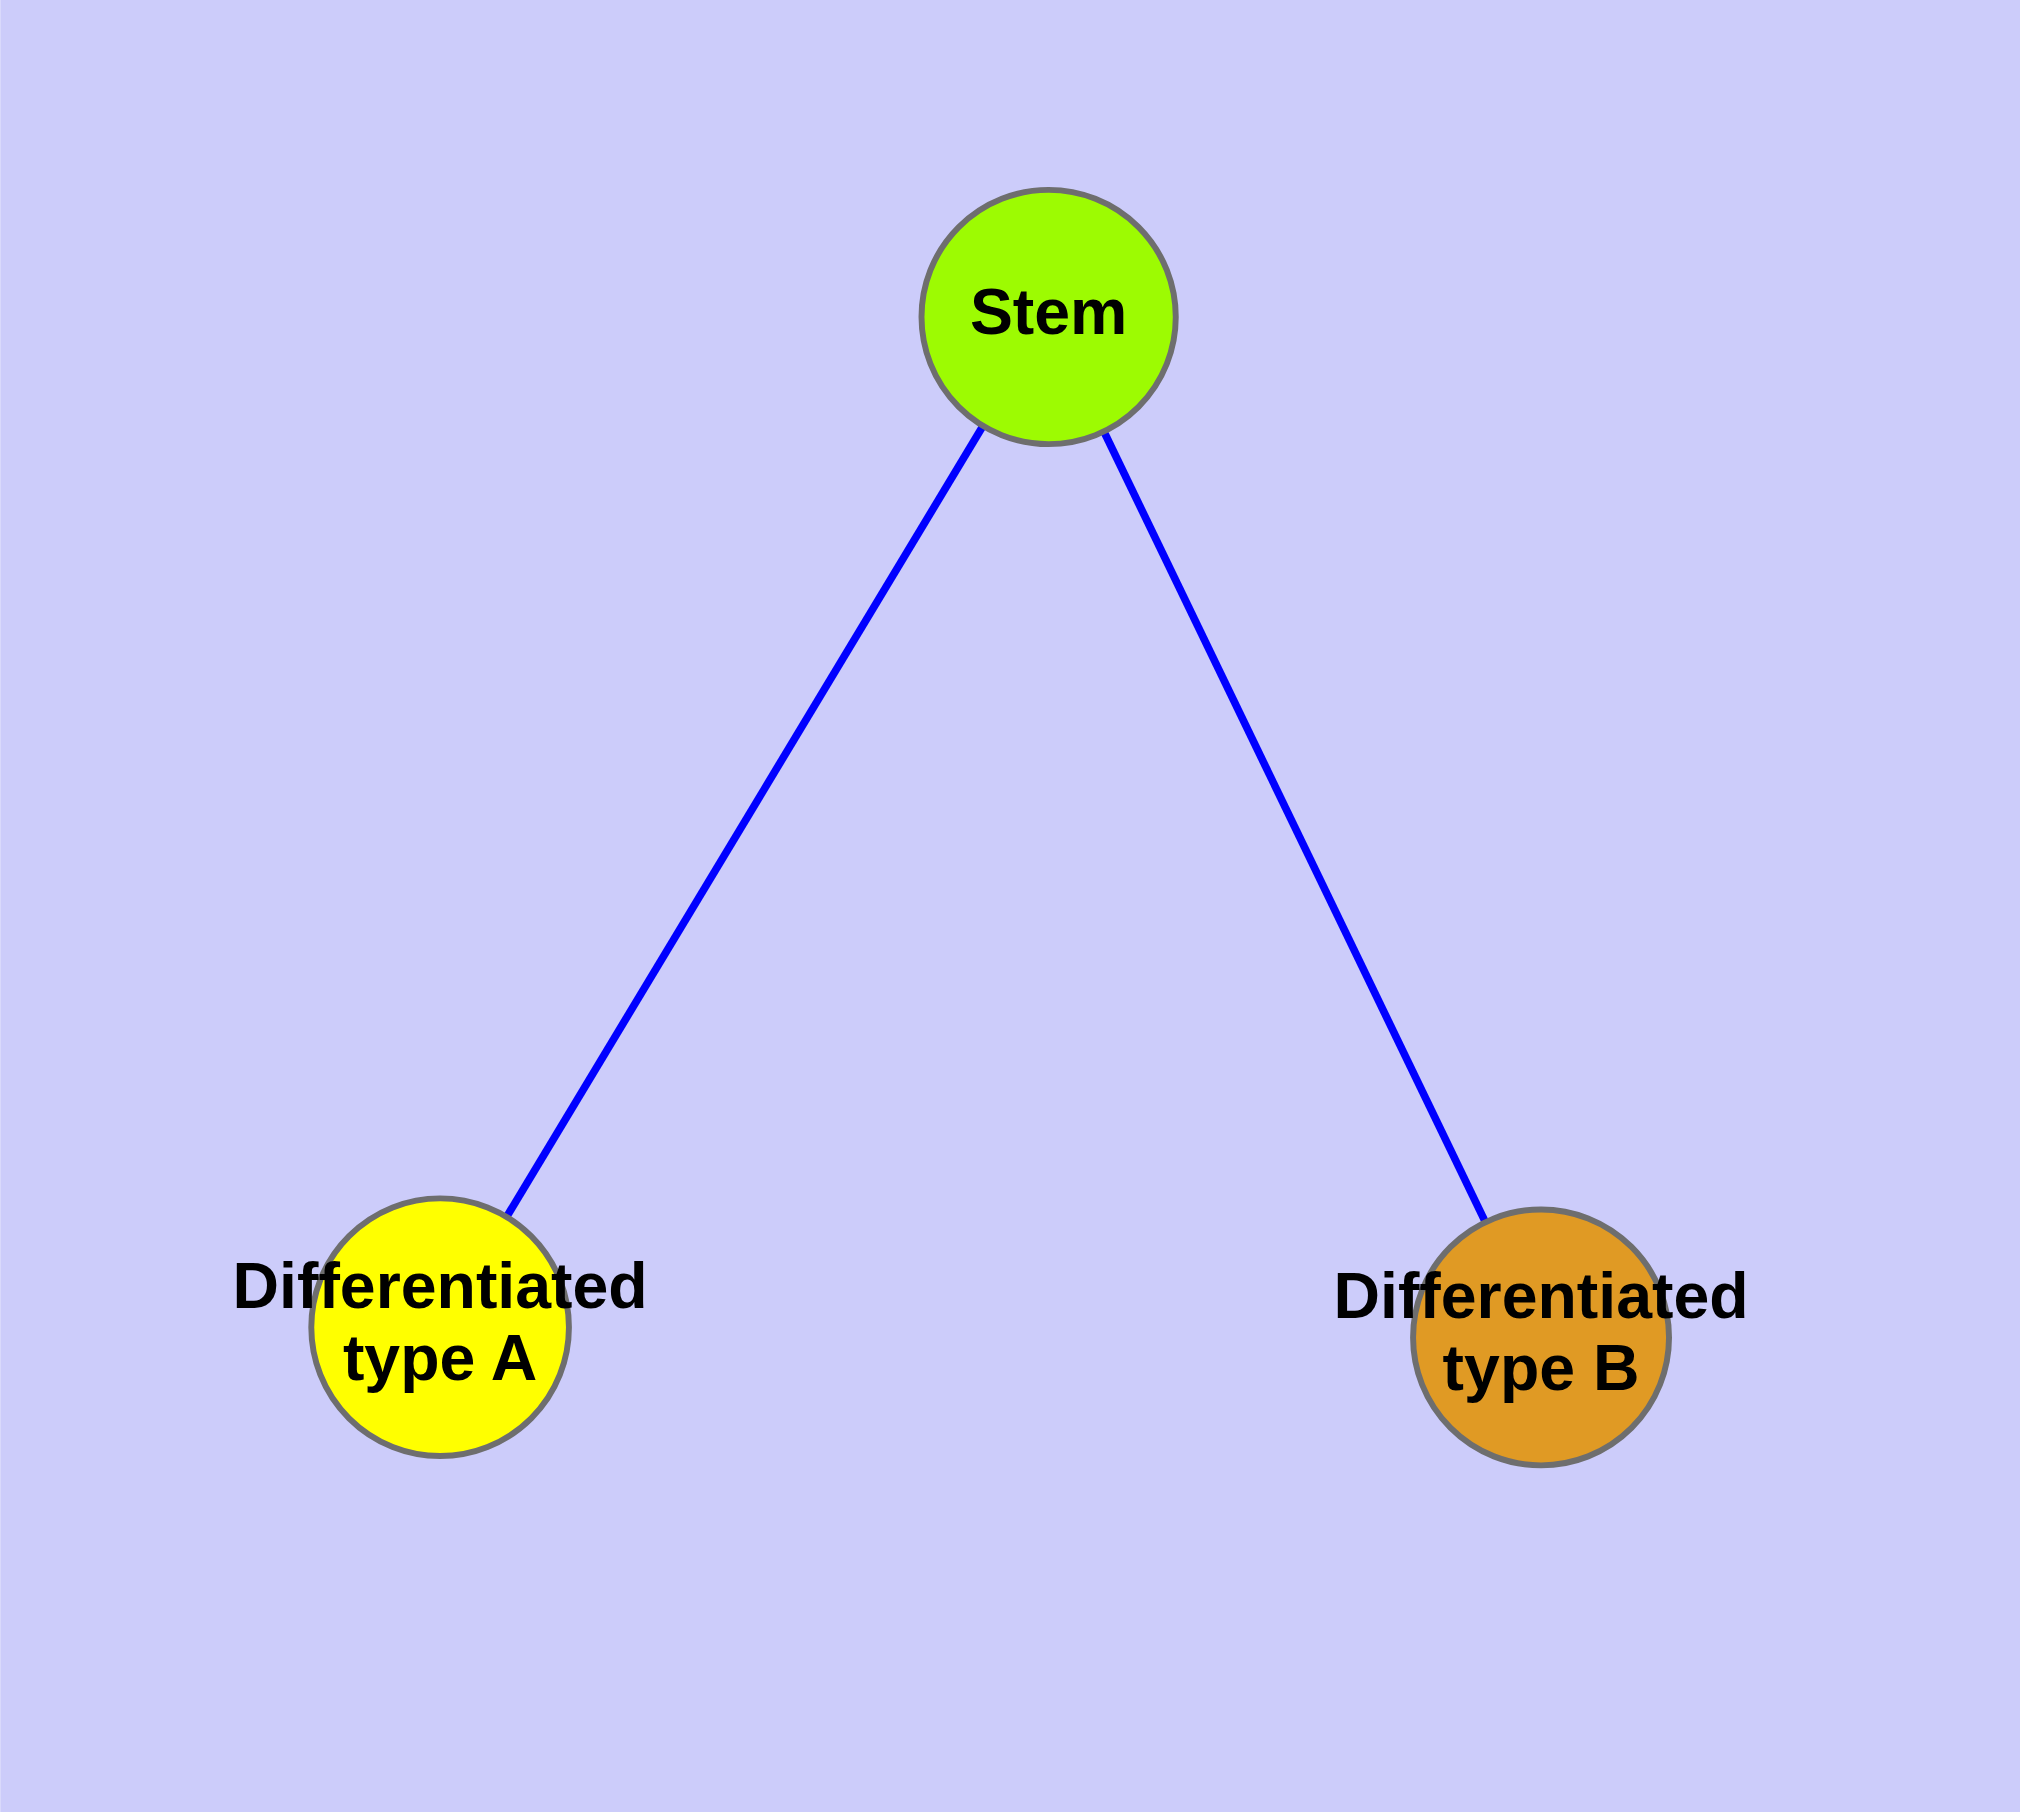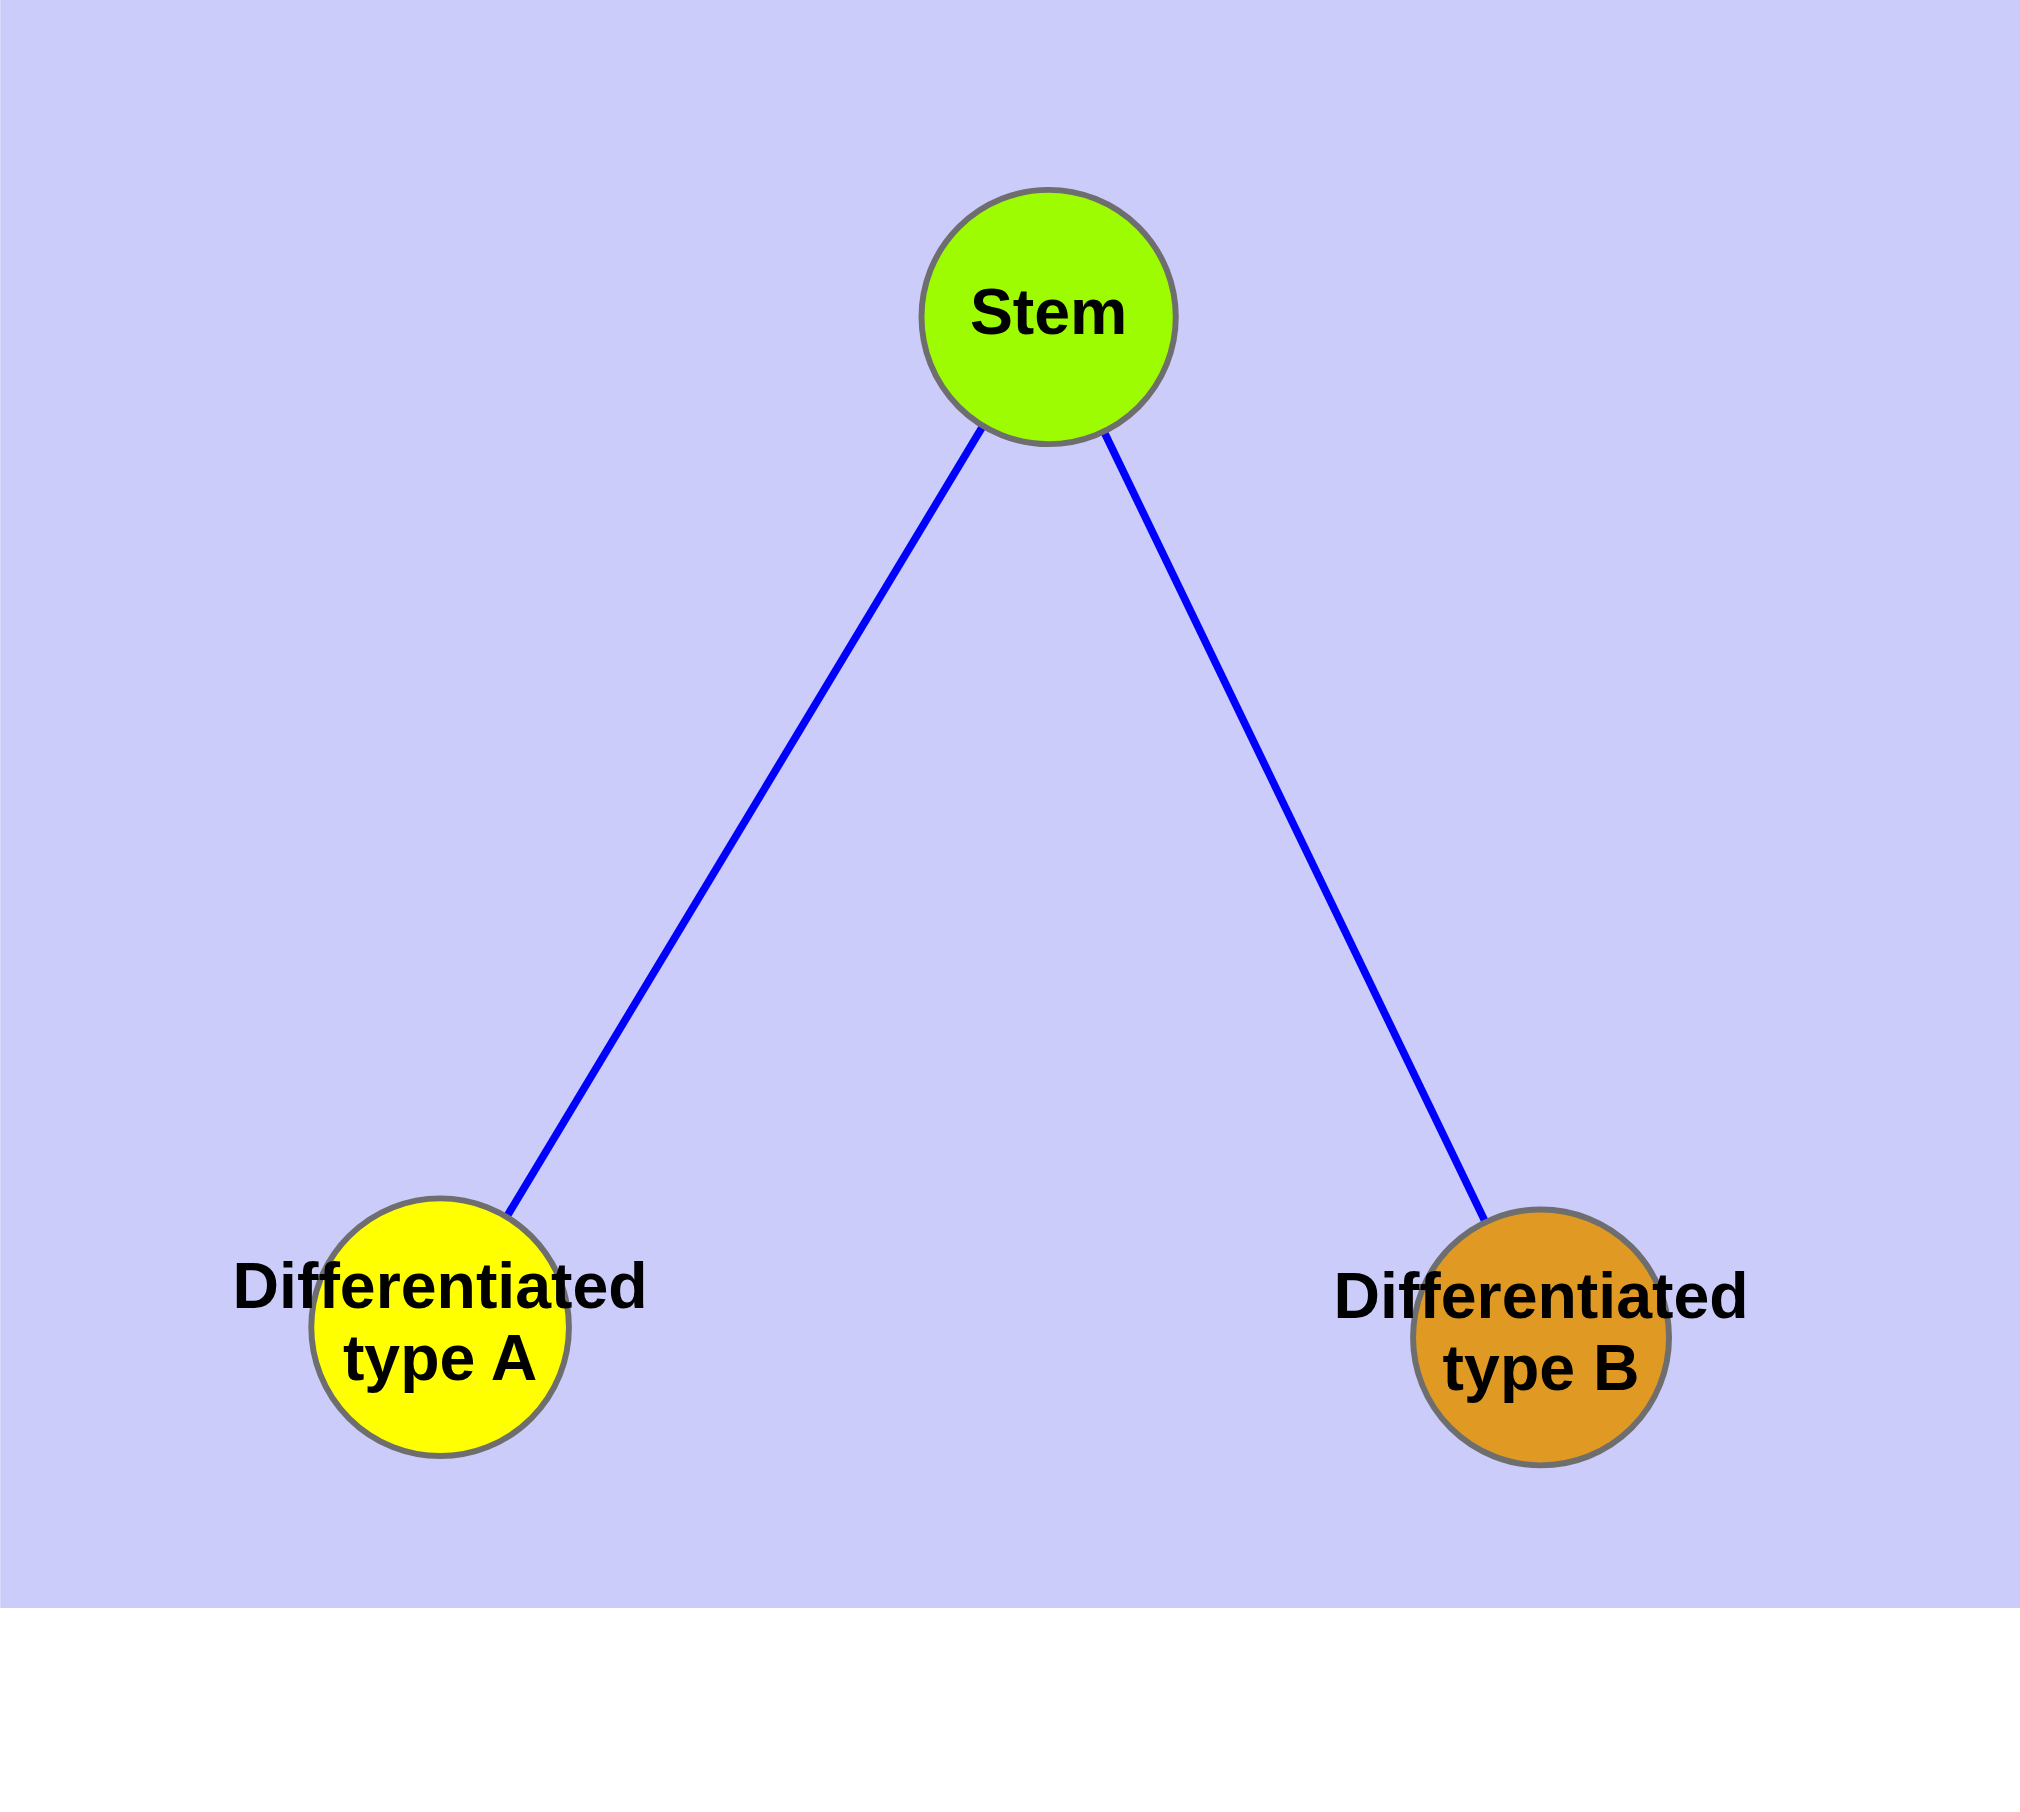--- a/index.html
+++ b/index.html
@@ -33,21 +33,21 @@
     font-family: "Liberation Sans", "DejaVu Sans", sans-serif;
     font-weight: bold;
     fill: #000000;
     text-anchor: middle;
     dominant-baseline: middle;
   }
 </style>
 </head>
 <body>
 
-<div id="canvas" style="width: 2021px; height: 1608px;">
+<div id="canvas" style="width: 2021px; height: 1812px;">
   <svg id="graph-svg" viewBox="0 0 2384 2138" xmlns="http://www.w3.org/2000/svg" style="width: 2021px; height: 1812px;">
 
     <rect id="bg-rect" x="0" y="0" width="2384" height="2138" fill="#ccccfa"></rect>
 
     <g id="edges-layer">
         <line class="edge-line" x1="1158.5718734594218" y1="504.2037978222412" x2="598.4600755740069" y2="1434.0829943116767" stroke="#0000ff" stroke-width="9"></line>
         <line class="edge-line" x1="1303.059599596676" y1="510.8945919352801" x2="1751.5057977743986" y2="1440.2047857493562" stroke="#0000ff" stroke-width="9"></line>
       </g>
     <g id="nodes-layer">
         <circle class="node-circle" cx="1237" cy="374" r="150" fill="#9dfb02" stroke="#6e6e6e" stroke-width="7"></circle>

